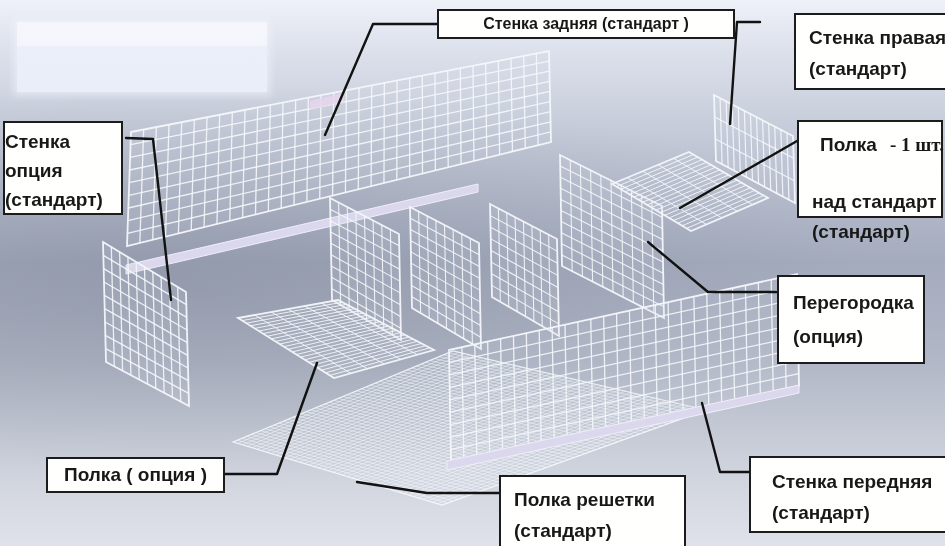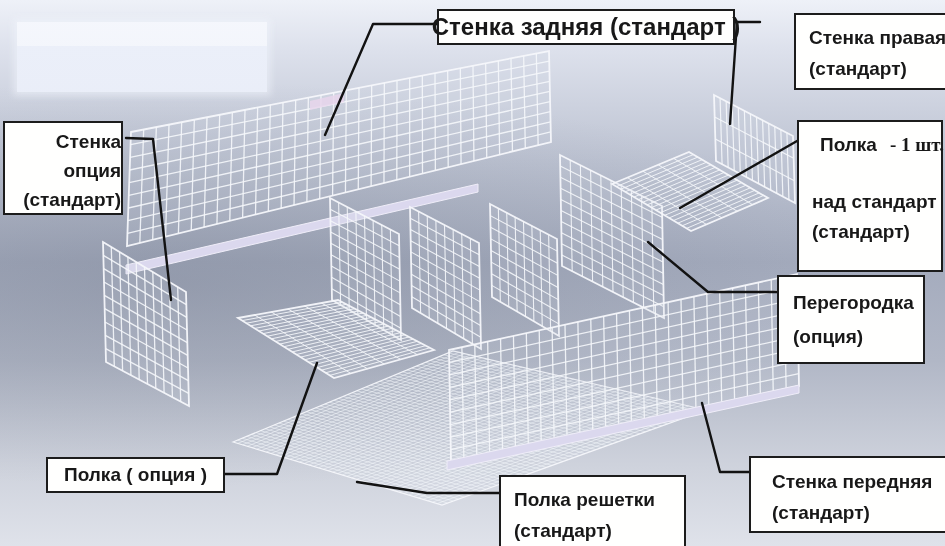--- a/index.html
+++ b/index.html
@@ -15,27 +15,27 @@
     background:linear-gradient(180deg, rgba(247,249,254,0.85) 0 34%, rgba(236,240,250,0.92) 34% 100%);
     box-shadow:0 0 7px 4px rgba(240,244,252,0.55);
   }
   svg.diagram{position:absolute;left:0;top:0;z-index:1;}
   .label-box{
     position:absolute;z-index:2;background:#fffffe;border:2px solid #1c1c1c;
     color:#181818;font-size:19px;font-weight:600;box-sizing:border-box;
   }
   .label-box .ln{white-space:nowrap;}
   .center-flex{display:flex;align-items:center;justify-content:center;}
-  #b-back{left:437px;top:9px;width:298px;height:36px;font-size:24px;}
+  #b-back{left:437px;top:9px;width:298px;height:30px;font-size:16px;}
   #b-right{left:794px;top:13px;width:154px;height:77px;padding:7px 0 0 13px;line-height:31px;}
-  #b-shelf-unit{left:797px;top:120px;width:146px;height:152px;padding:8px 0 0 13px;line-height:30px;}
+  #b-shelf-unit{left:797px;top:120px;width:146px;height:98px;padding:8px 0 0 13px;line-height:30px;}
   #b-shelf-unit .qty{font-family:"Liberation Serif",serif;font-weight:600;margin-left:13px;}
   #b-shelf-unit .l1{padding-left:8px;}
   #b-shelf-unit .spacer{height:27px;}
-  #b-left{left:3px;top:121px;width:120px;height:94px;text-align:right;padding-top:4px;line-height:29px;}
+  #b-left{left:3px;top:121px;width:120px;height:94px;text-align:left;padding-top:4px;line-height:29px;}
   #b-part{left:777px;top:275px;width:148px;height:89px;padding:9px 0 0 14px;line-height:34px;}
   #b-shelf-opt{left:46px;top:457px;width:179px;height:36px;}
   #b-bottom{left:499px;top:475px;width:187px;height:75px;padding:7px 0 0 13px;line-height:31px;}
   #b-front{left:749px;top:456px;width:230px;height:77px;padding:8px 0 0 21px;line-height:31px;}
 </style>
 </head>
 <body>
 
 <div class="stage">
 

